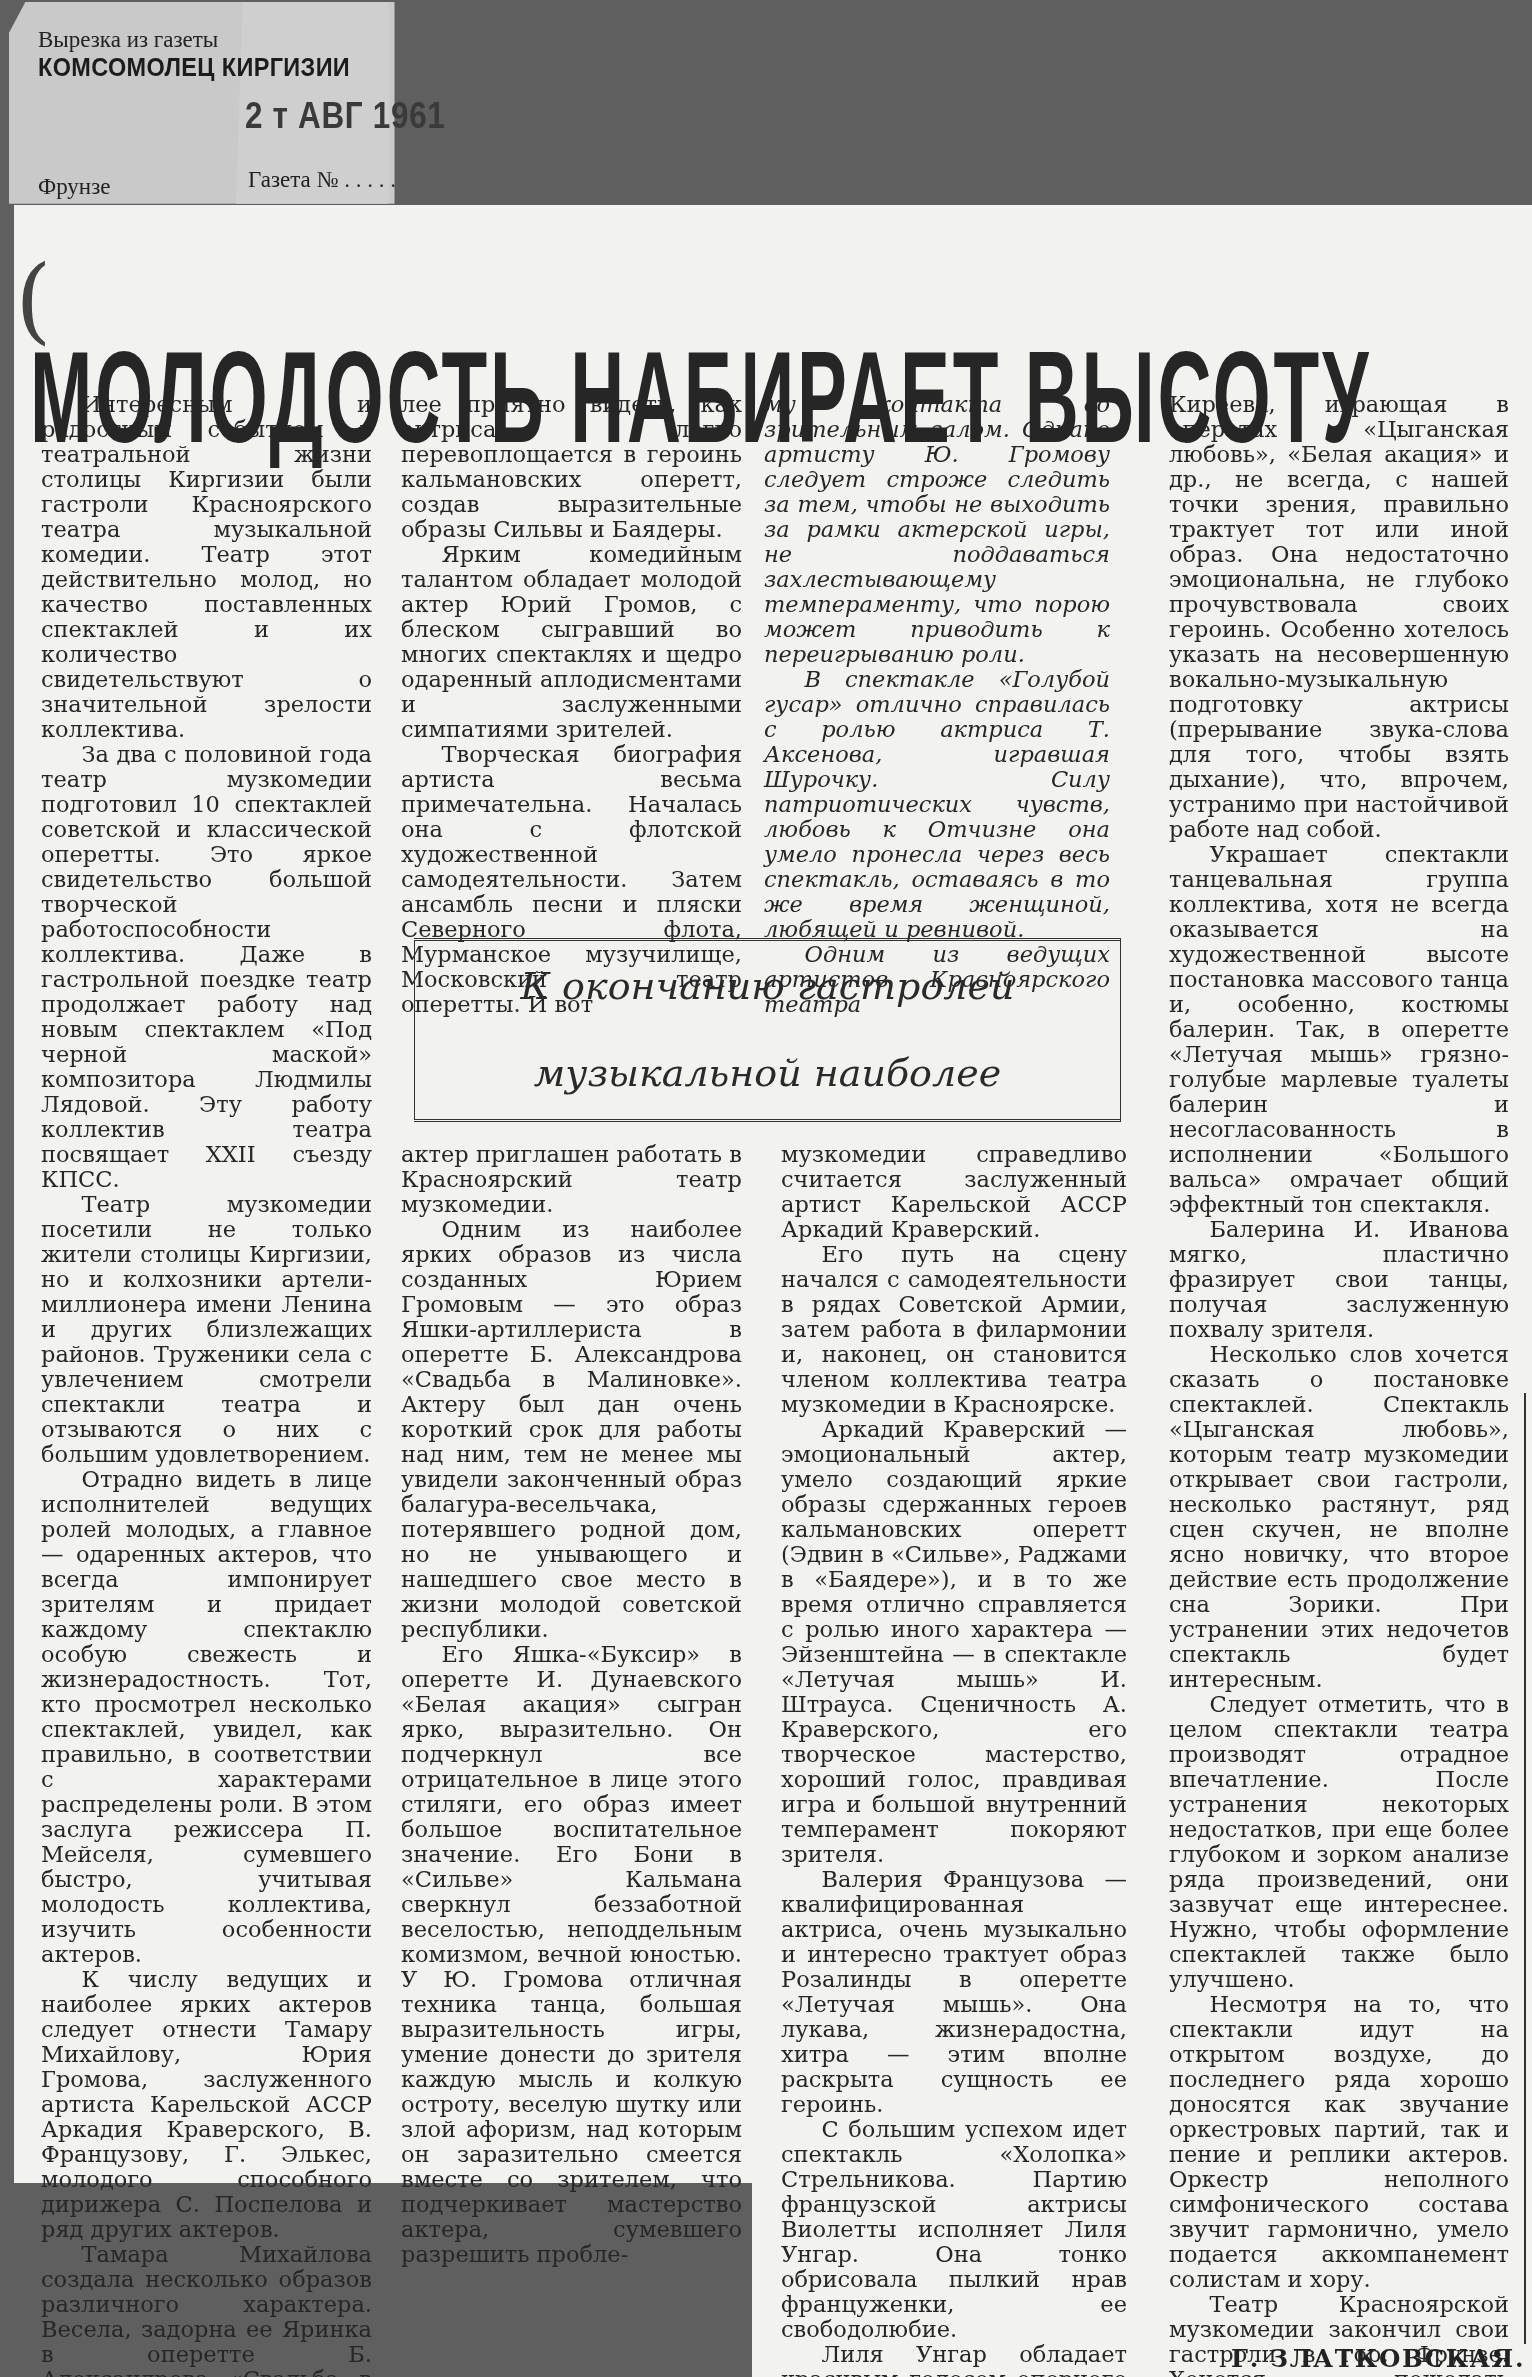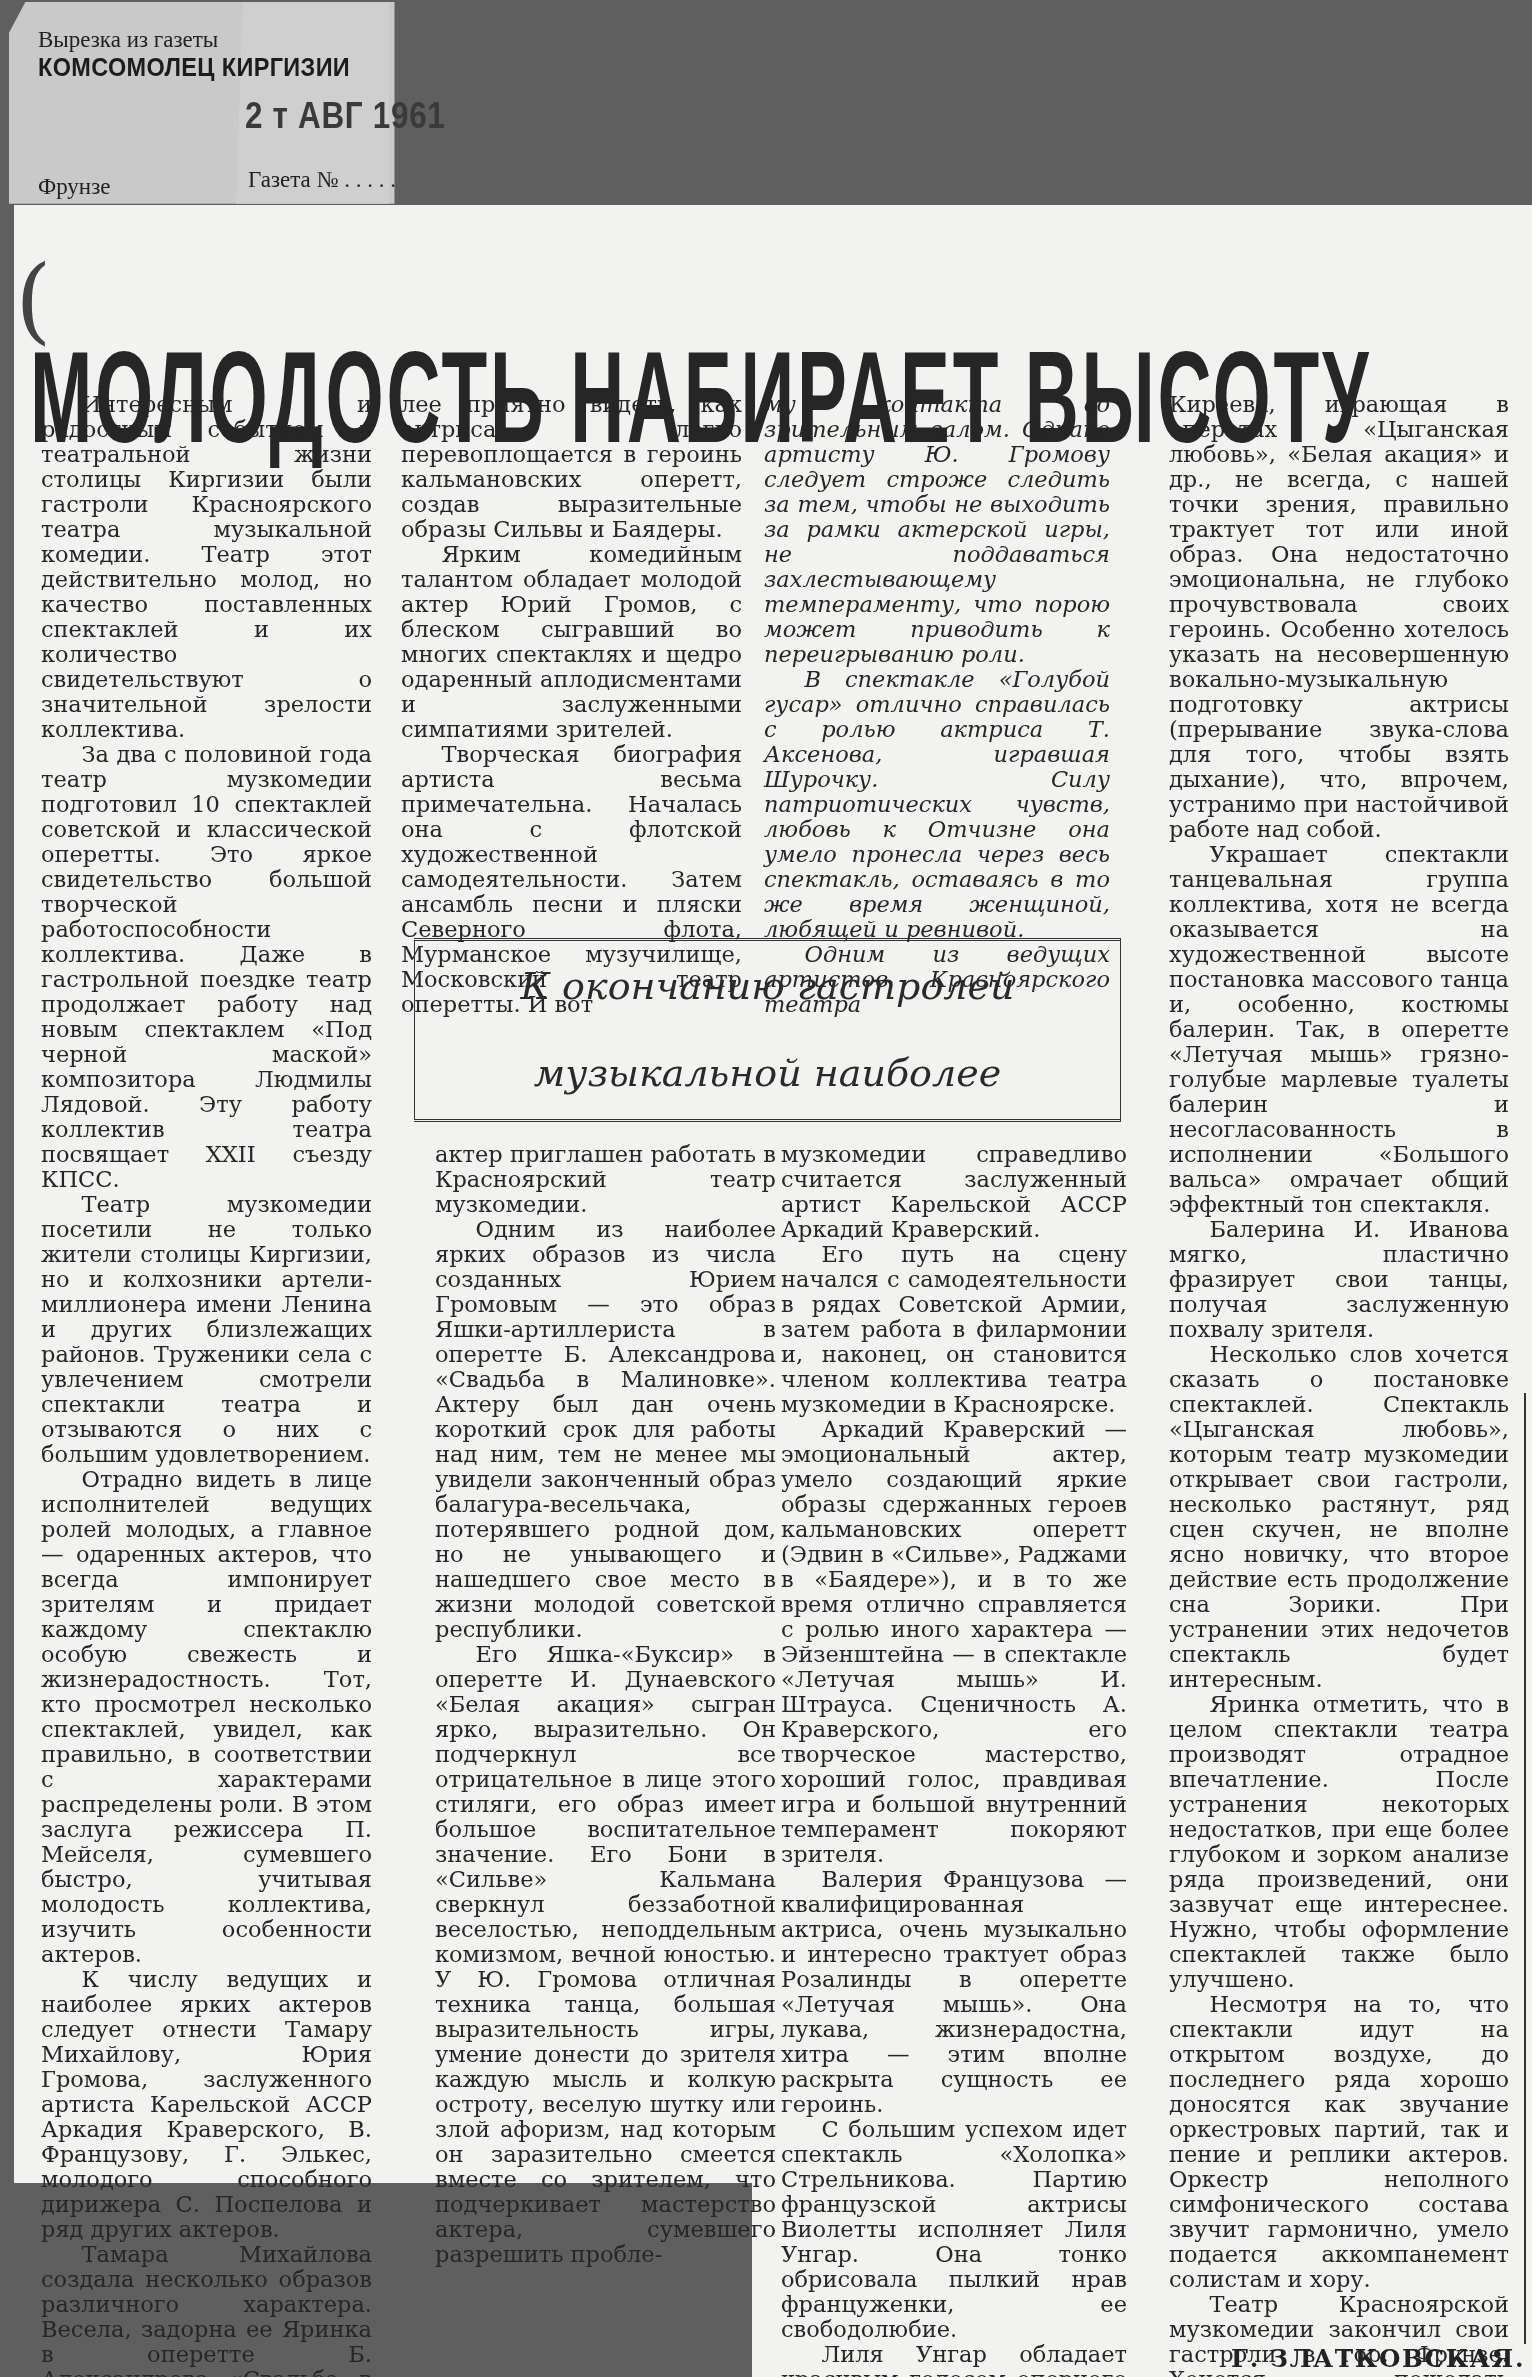--- a/index.html
+++ b/index.html
@@ -46,21 +46,21 @@
   .col {
     position: absolute; font-size: 22.5px; line-height: 25px;
     text-align: justify; hyphens: auto; color: #262626;
   }
   .col p { margin: 0; text-indent: 1.8em; }
   .col p.cont { text-indent: 0; }
   .c1 { left: 41px; top: 392px; width: 331px; }
   .c2 { left: 401px; top: 392px; width: 341px; }
   .c3 { left: 764px; top: 392px; width: 346px; font-style: italic; }
   .c4 { left: 1169px; top: 392px; width: 340px; }
-  .c2b { left: 401px; top: 1142px; width: 341px; margin-left: 34px; }
+  .c2b { left: 401px; top: 1142px; width: 341px; }
   .c3b { left: 781px; top: 1142px; width: 346px; }
   .rule-v { position:absolute; background:#333; width: 1.7px; }
   .box {
     position: absolute; left: 414px; top: 938px; width: 705px; height: 178px;
     border-top: 3.4px double #333; border-bottom: 3.4px double #333;
     border-left: 1.7px solid #333; border-right: 1.7px solid #333;
     text-align: center;
     font: italic 38px "DejaVu Serif", serif; line-height: 49px; color:#2a2a2a;
     display:flex; flex-direction:column; justify-content:center;gap:38px;
   }
@@ -102,21 +102,21 @@
 <div class="col c3">
     <p class="cont">му контакта со зрительным залом. Однако артисту Ю. Громову следует строже следить за тем, чтобы не выходить за рамки актерской игры, не поддаваться захлестывающему темпераменту, что порою может приводить к переигрыванию роли.</p>
     <p>В спектакле «Голубой гусар» отлично справилась с ролью актриса Т. Аксенова, игравшая Шурочку. Силу патриотических чувств, любовь к Отчизне она умело пронесла через весь спектакль, оставаясь в то же время женщиной, любящей и ревнивой.</p>
     <p>Одним из ведущих артистов Красноярского театра</p>
   </div>
 <div class="col c4">
     <p class="cont">Киреева, играющая в оперетах «Цыганская любовь», «Белая акация» и др., не всегда, с нашей точки зрения, правильно трактует тот или иной образ. Она недостаточно эмоциональна, не глубоко прочувствовала своих героинь. Особенно хотелось указать на несовершенную вокально-музыкальную подготовку актрисы (прерывание звука-слова для того, чтобы взять дыхание), что, впрочем, устранимо при настойчивой работе над собой.</p>
     <p>Украшает спектакли танцевальная группа коллектива, хотя не всегда оказывается на художественной высоте постановка массового танца и, особенно, костюмы балерин. Так, в оперетте «Летучая мышь» грязно-голубые марлевые туалеты балерин и несогласованность в исполнении «Большого вальса» омрачает общий эффектный тон спектакля.</p>
     <p>Балерина И. Иванова мягко, пластично фразирует свои танцы, получая заслуженную похвалу зрителя.</p>
     <p>Несколько слов хочется сказать о постановке спектаклей. Спектакль «Цыганская любовь», которым театр музкомедии открывает свои гастроли, несколько растянут, ряд сцен скучен, не вполне ясно новичку, что второе действие есть продолжение сна Зорики. При устранении этих недочетов спектакль будет интересным.</p>
-    <p>Яринка отметить, что в целом спектакли театра производят отрадное впечатление. После устранения некоторых недостатков, при еще более глубоком и зорком анализе ряда произведений, они зазвучат еще интереснее. Нужно, чтобы оформление спектаклей также было улучшено.</p>
+    <p>Следует отметить, что в целом спектакли театра производят отрадное впечатление. После устранения некоторых недостатков, при еще более глубоком и зорком анализе ряда произведений, они зазвучат еще интереснее. Нужно, чтобы оформление спектаклей также было улучшено.</p>
     <p>Несмотря на то, что спектакли идут на открытом воздухе, до последнего ряда хорошо доносятся как звучание оркестровых партий, так и пение и реплики актеров. Оркестр неполного симфонического состава звучит гармонично, умело подается аккомпанемент солистам и хору.</p>
     <p>Театр Красноярской музкомедии закончил свои гастроли в гор. Фрунзе. Хочется пожелать молодому, сильному, работоспособному коллективу зорче и объективнее оценивать свои недочеты, актерам — лучше отшлифовывать образы, нести слово на зрителя, как учил К. С. Станиславский.</p>
   </div>
 
 <div class="box">
   <div>К окончанию гастролей</div>
   <div>музыкальной наиболее</div>
 </div>
 
 <div class="col c2b">

